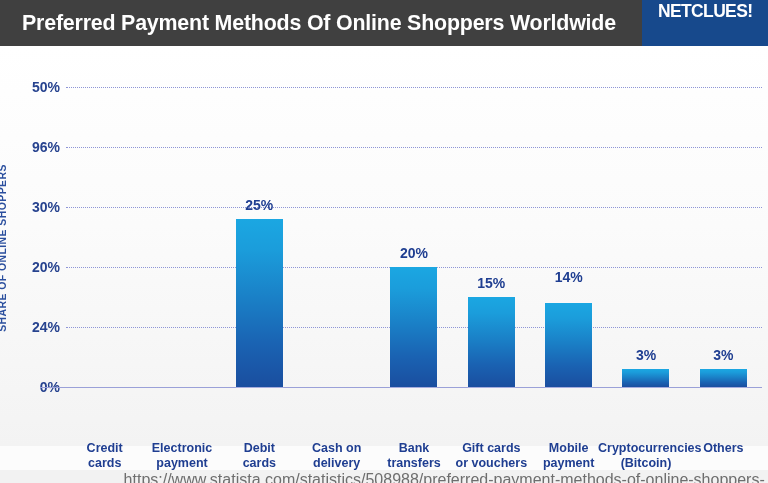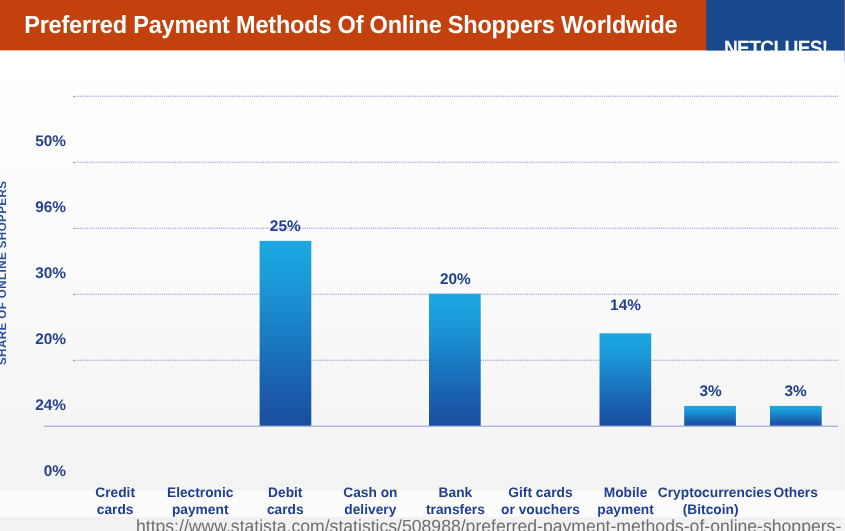--- a/index.html
+++ b/index.html
@@ -18,42 +18,42 @@
     width: 768px;
     height: 483px;
     background: #fcfcfc;
   }
 
   
   #header {
     position: absolute;
     left: 0; top: 0;
     width: 768px; height: 46px;
-    background: #c2410c;
+    background: #404040;
     display: flex;
     align-items: center;
   }
   #header-title {
     color: #ffffff;
     font-size: 22.5px;
     font-weight: bold;
     letter-spacing: -0.2px;
     margin-left: 22px;
     white-space: nowrap;
     font-family: "Liberation Sans Narrow", "Liberation Sans", sans-serif;
     transform: scaleX(0.95);
     transform-origin: left center;
   }
   #logo-box {
     position: absolute;
     right: 0; top: 0;
     width: 126px; height: 56px;
     background: #17498c;
     display: flex;
-    align-items: flex-end;
+    align-items: flex-start;
     justify-content: center;
   }
   #logo-text {
     color: #ffffff;
     font-weight: bold;
     font-size: 19px;
     letter-spacing: -0.7px;
     font-family: "Liberation Sans Narrow", "Liberation Sans", sans-serif;
     transform: scaleX(0.92);
   }
@@ -84,21 +84,20 @@
   .ytick {
     position: absolute;
     left: 20px;
     width: 40px;
     text-align: right;
     font-size: 14px;
     font-weight: bold;
     color: #27438f;
     font-family: "Liberation Sans Narrow", "Liberation Sans", sans-serif;
     transform: translateY(-50%);
-    margin-top: 41px;
   }
   .gridline {
     position: absolute;
     left: 66px;
     width: 696px;
     height: 0;
     border-top: 1.4px dotted #8e95d6;
   }
   #baseline {
     position: absolute;
@@ -218,20 +217,24 @@
     <div id="baseline"></div>
     <div id="plot">
         <div class="bar-slot" style="left: 154.667px; width: 77.3333px;">
           <div class="bar" style="height: 168px; left: 15.1667px;"></div>
           <div class="bar-value" style="width: 77.3333px; bottom: 174px;">25%</div>
         </div>
         <div class="bar-slot" style="left: 309.333px; width: 77.3333px;">
           <div class="bar" style="height: 120px; left: 15.1667px;"></div>
           <div class="bar-value" style="width: 77.3333px; bottom: 126px;">20%</div>
         </div>
+        <div class="bar-slot" style="left: 386.667px; width: 77.3333px;">
+          <div class="bar" style="height: 90px; left: 15.1667px;"></div>
+          <div class="bar-value" style="width: 77.3333px; bottom: 96px;">15%</div>
+        </div>
         <div class="bar-slot" style="left: 464px; width: 77.3333px;">
           <div class="bar" style="height: 84px; left: 15.1667px;"></div>
           <div class="bar-value" style="width: 77.3333px; bottom: 102px;">14%</div>
         </div>
         <div class="bar-slot" style="left: 541.333px; width: 77.3333px;">
           <div class="bar" style="height: 18px; left: 15.1667px;"></div>
           <div class="bar-value" style="width: 77.3333px; bottom: 24px;">3%</div>
         </div>
         <div class="bar-slot" style="left: 618.667px; width: 77.3333px;">
           <div class="bar" style="height: 18px; left: 15.1667px;"></div>

